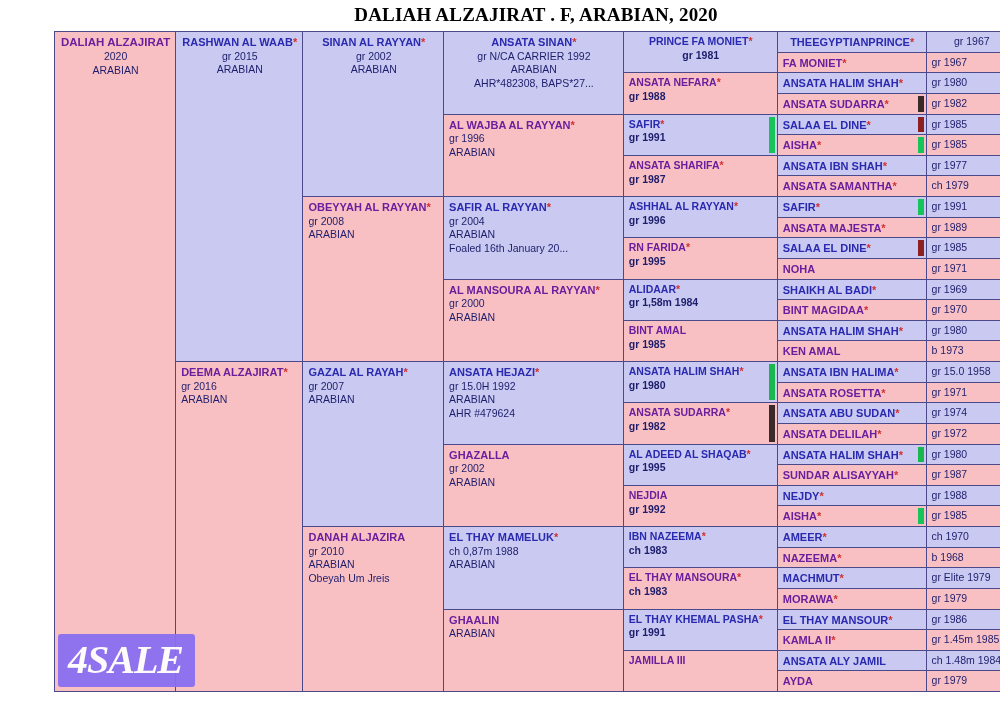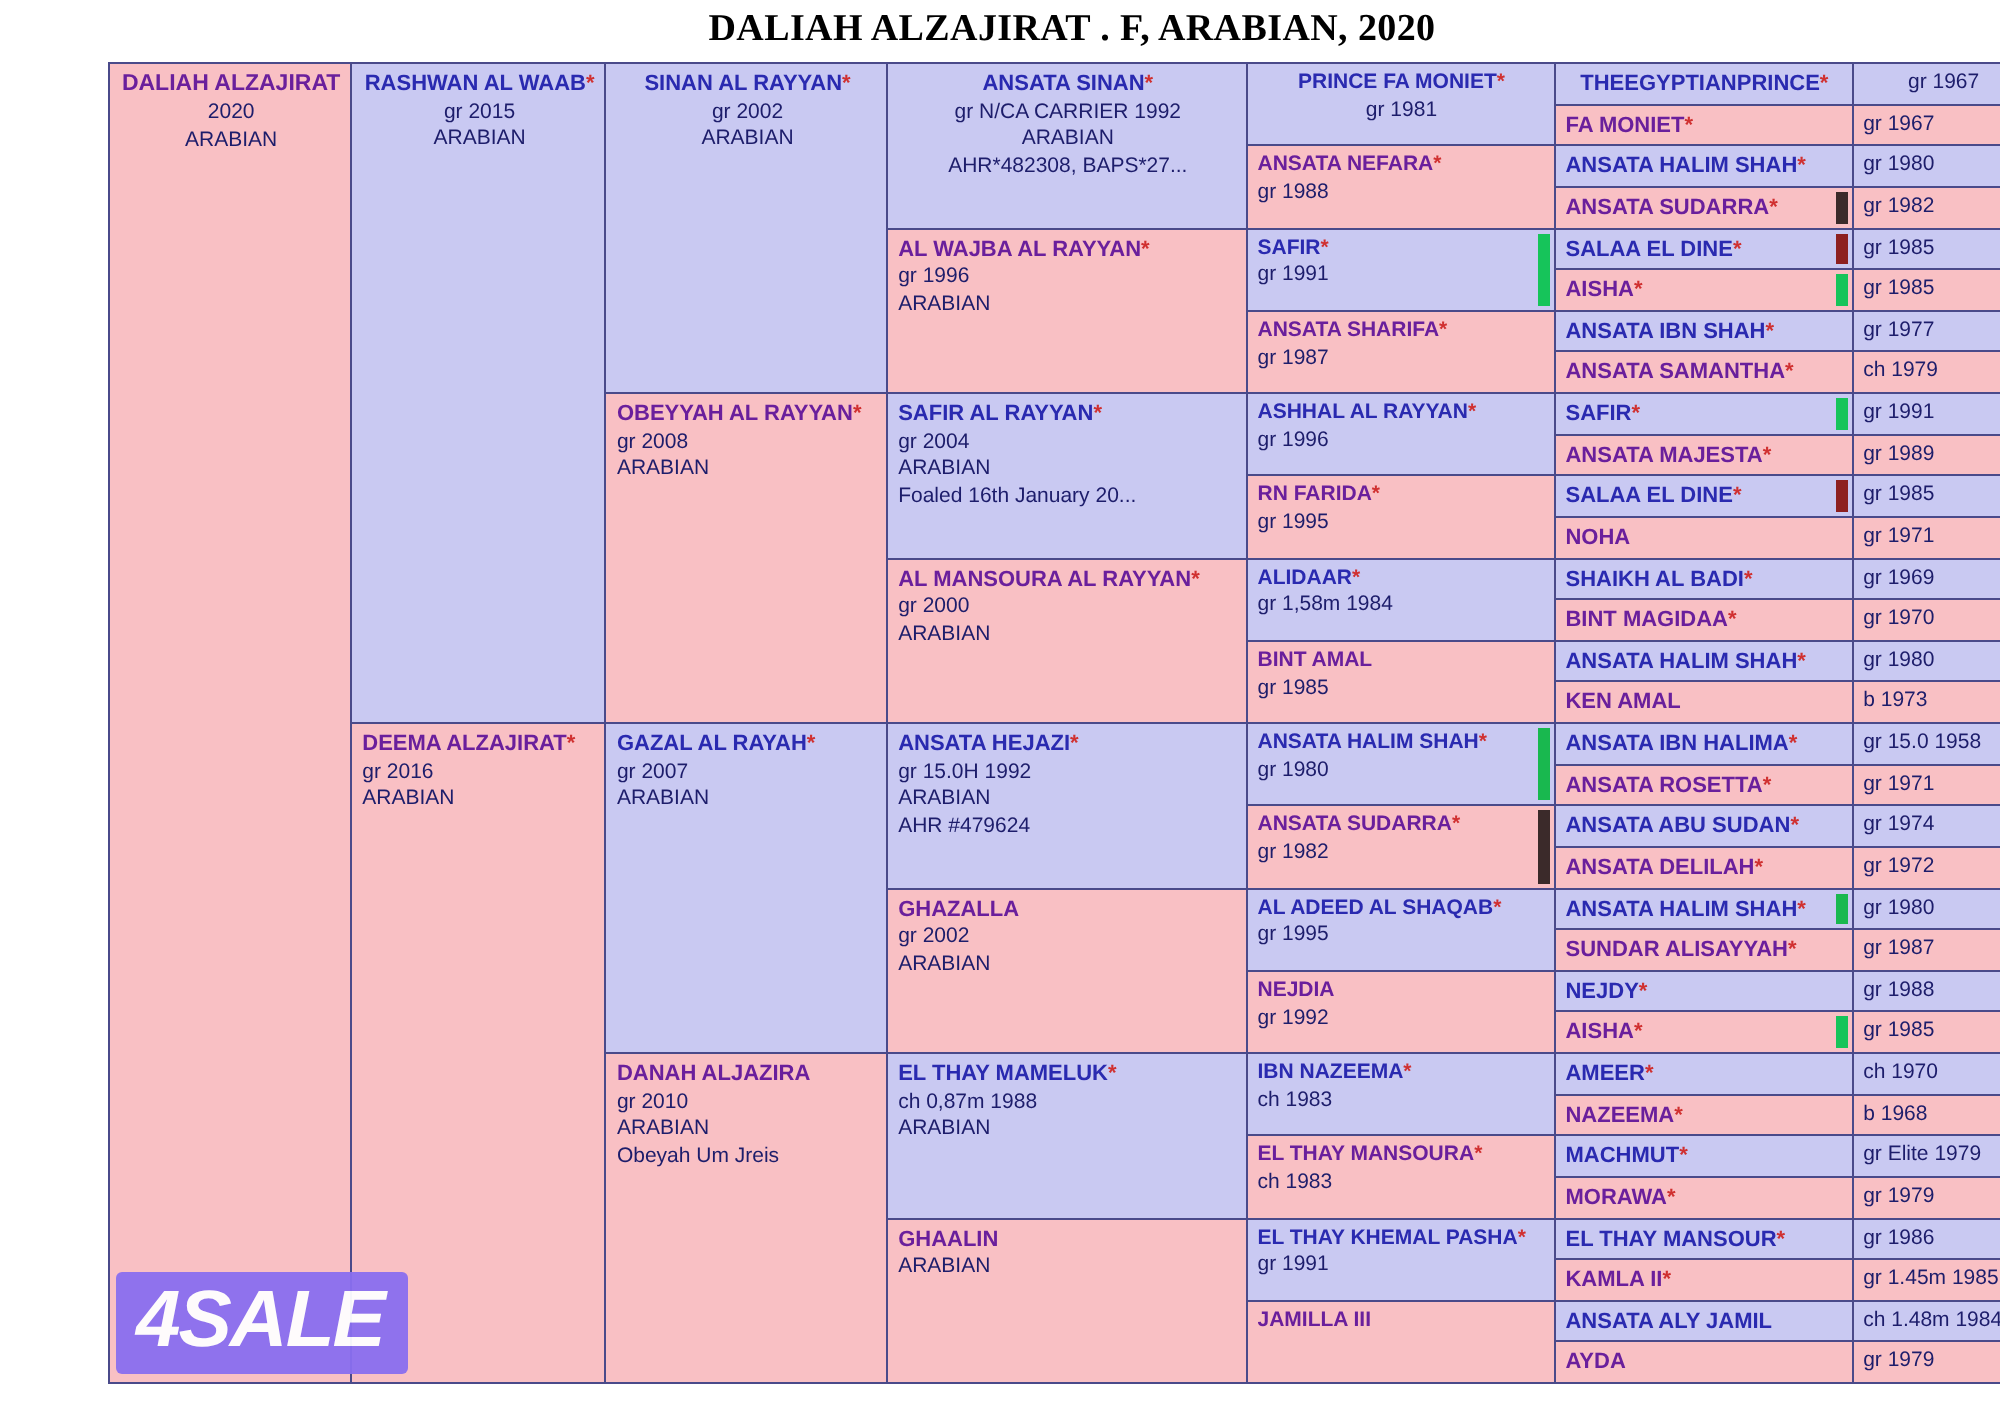--- a/index.html
+++ b/index.html
@@ -59,39 +59,39 @@
   .nm.b { color: #2a2ab0; }
   .star { color: #d03030; font-weight: bold; }
   .ln {
     display: block;
     color: #1d1d6b;
     font-size: 10.5px;
     white-space: nowrap;
     overflow: hidden;
   }
   .gen5 .nm { font-size: 10.5px; }
-  .gen5 .ln { font-size: 10.5px; }
+  .gen5 .ln { font-size: 10.5px; font-weight: bold; }
   .gen1 .nm { font-size: 11.5px; }
   .marker {
     position: absolute;
     width: 6px;
     top: 2px;
     bottom: 2px;
     right: 2px;
   }
   td.hasmark { position: relative; }
   .mk-green { background: #16c45a; }
   .mk-dark { background: #3b2a2a; }
   .mk-red { background: #8d2020; }
   .mk-green2 { background: #19b84f; }
   #watermark {
     position: absolute;
     left: 22px;
     bottom: 14px;
-    font-family: Liberation Sans, sans-serif;
+    font-family: Liberation Serif, serif;
     font-size: 40px;
     font-style: italic;
     font-weight: bold;
     color: #ffffff;
     background: #8a6ef0;
     padding: 2px 12px 4px 10px;
     letter-spacing: -1px;
     border-radius: 3px;
     opacity: 0.95;
   }

